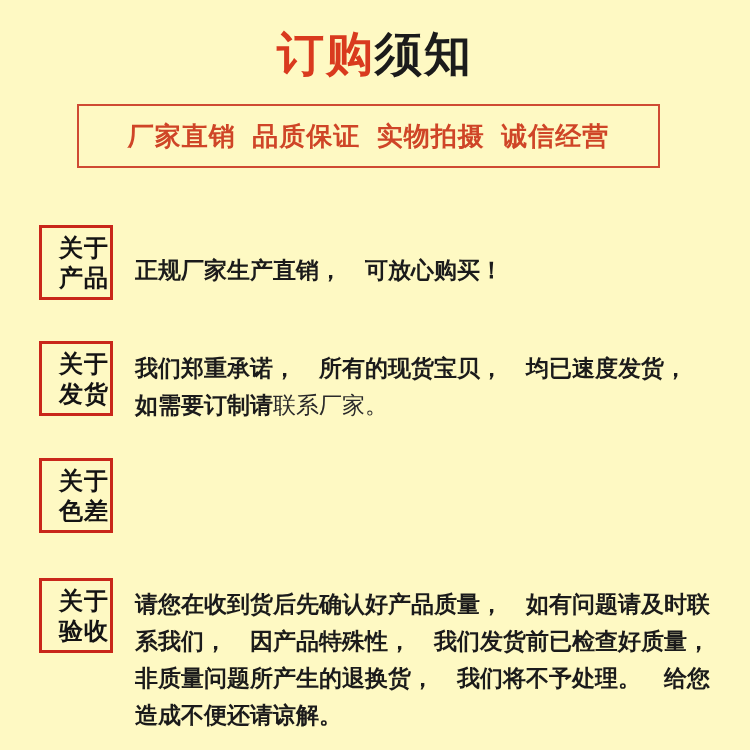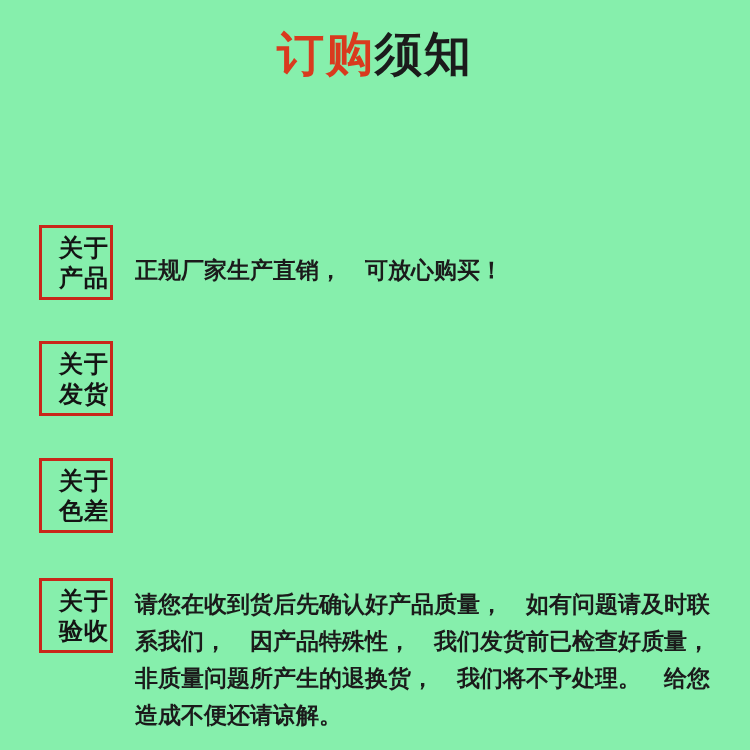--- a/index.html
+++ b/index.html
@@ -1,21 +1,21 @@
 <!DOCTYPE html>
 <html><head>
 <meta charset="utf-8">
 <style>
   html, body { margin: 0; padding: 0; background: #ffffff; }
   .page {
     position: relative;
     width: 750px;
     height: 750px;
     margin: 0 auto;
-    background: #86efac;
+    background: #fef9c3;
     overflow: hidden;
     font-family: "Liberation Sans", "DejaVu Sans", sans-serif;
     color: #1b1b1b;
   }
   .page-title {
     position: absolute;
     top: 28px;
     left: 0;
     width: 100%;
     text-align: center;
@@ -92,34 +92,39 @@
     color: #2a2a2a;
   }
 </style>
 </head>
 <body>
 
 <div class="page">
 
   <div class="page-title"><span class="title-highlight">订购</span><span>须知</span></div>
 
+  <div class="slogan-banner">
+    <span class="slogan-text">厂家直销  品质保证  实物拍摄  诚信经营</span>
+  </div>
 
   <div class="notice-section sec-product">
     <div class="label-box">
       <span>关于</span>
       <span>产品</span>
     </div>
     <div class="section-body">正规厂家生产直销，　可放心购买！</div>
   </div>
 
   <div class="notice-section sec-shipping">
     <div class="label-box">
       <span>关于</span>
       <span>发货</span>
     </div>
+    <div class="section-body"><span>我们郑重承诺，　所有的现货宝贝，　均已速度发货，
+如需要订制请</span><span class="body-light">联系厂家。</span></div>
   </div>
 
   <div class="notice-section sec-color">
     <div class="label-box">
       <span>关于</span>
       <span>色差</span>
     </div>
   </div>
 
   <div class="notice-section sec-inspection">

